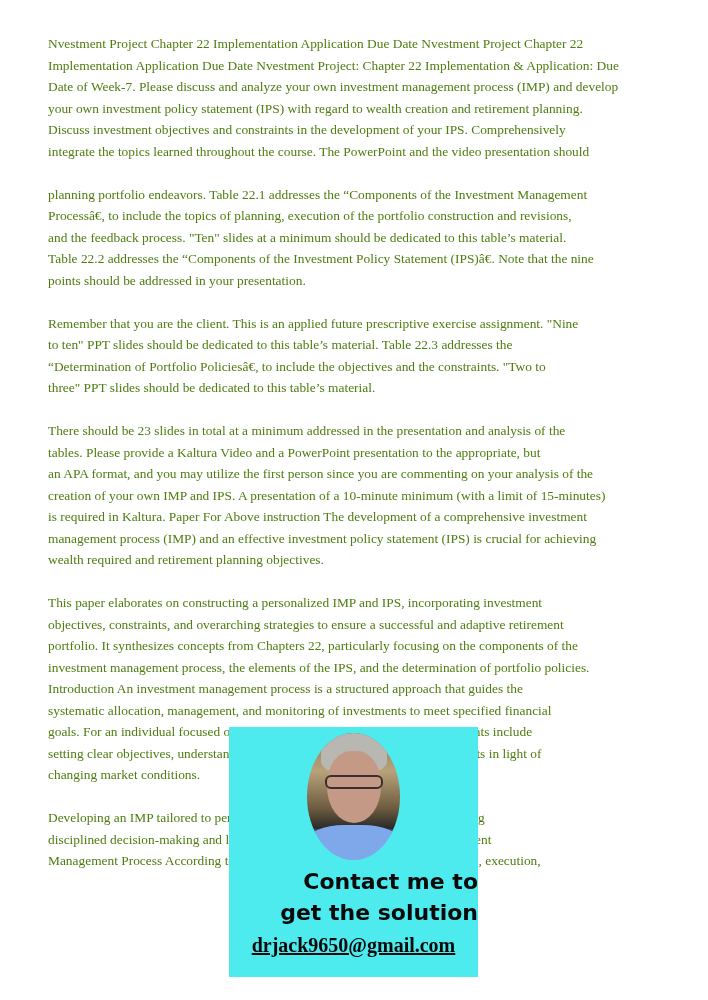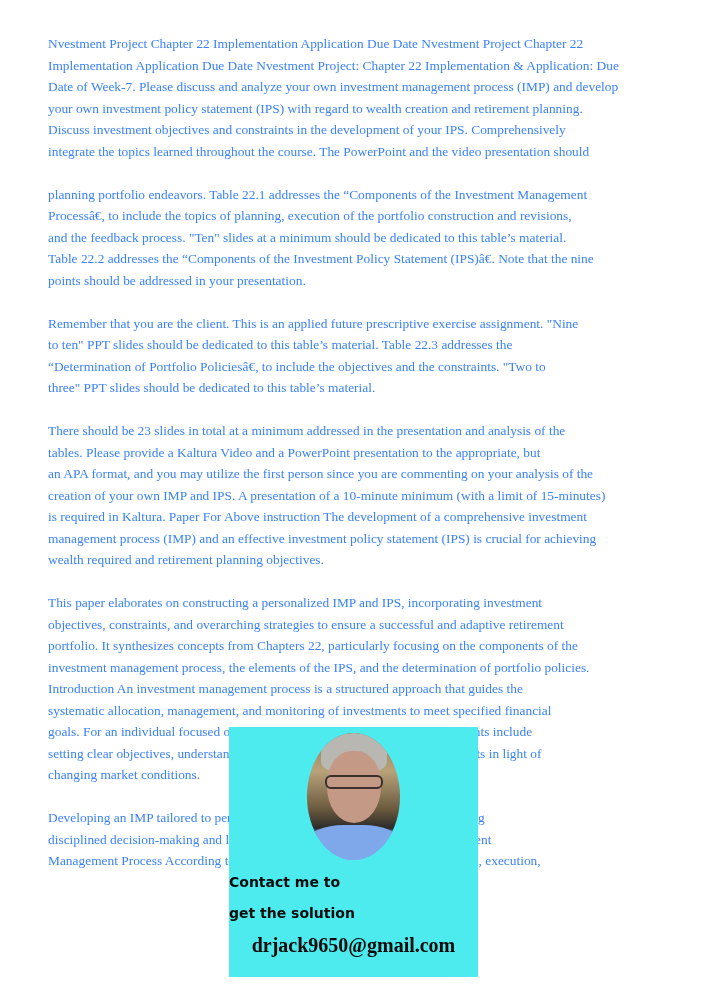--- a/index.html
+++ b/index.html
@@ -1,45 +1,45 @@
 <!DOCTYPE html>
 <html><head>
   <meta charset="utf-8">
   <style>
     html, body { margin: 0; padding: 0; background: #ffffff; }
     body { width: 708px; height: 1000px; position: relative; overflow: hidden; }
     .page {
       position: absolute; left: 48px; top: 33px; width: 620px;
-      font-family: "Liberation Serif", serif; font-size: 13.4px; line-height: 21.5px; color: #3b82f6;
+      font-family: "Liberation Serif", serif; font-size: 13.4px; line-height: 21.5px; color: #4d7c0f;
     }
     .line { white-space: nowrap; height: 21.5px; }
     .para { margin-bottom: 21.5px; }
     .overlay {
       position: absolute; left: 229px; top: 727px; width: 249px; height: 250px;
       background: #4debee;
     }
     .avatar {
       position: absolute; left: 78px; top: 6px; width: 93px; height: 127px;
       border-radius: 50%; overflow: hidden;
       background: linear-gradient(180deg, #8a7a5a 0%, #b8a27a 30%, #6b5a3e 60%, #2a2a2a 75%, #6f9be0 80%, #8fb4ee 100%);
     }
     .avatar .hair { position:absolute; left:14px; top:0px; width:66px; height:40px; border-radius:50% 50% 30% 30%; background:#b9b7b2; }
     .avatar .face { position:absolute; left:20px; top:18px; width:54px; height:72px; border-radius:45% 45% 50% 50%; background:#c49a86; }
     .avatar .glasses { position:absolute; left:18px; top:42px; width:58px; height:14px; border:2px solid #3a2f2a; border-radius:6px; box-sizing:border-box; }
     .avatar .shirt { position:absolute; left:0; top:92px; width:93px; height:40px; background:#7fa8ea; border-radius:40% 40% 0 0; }
     .cta {
-      position: absolute; left: 0; width: 249px; text-align: left;
+      position: absolute; left: 0; width: 249px; text-align: right;
       font-family: "DejaVu Sans", sans-serif; font-weight: bold; color: #0a0a0a;
-      font-size: 14px; line-height: 30px;
+      font-size: 22px; line-height: 30px;
     }
     .cta1 { top: 140px; }
     .cta2 { top: 171px; }
     .email {
       position: absolute; left: 0; top: 203px; width: 249px; text-align: center;
-      font-family: "Liberation Serif", serif; font-weight: bold; color: #0a0a0a; font-size: 20px; line-height: 30px;
+      font-family: "Liberation Serif", serif; font-weight: bold; color: #0a0a0a; font-size: 20px; line-height: 30px; text-decoration: underline;
     }
   </style>
 </head>
 <body>
 
 <div class="page">
   <div class="para">
     <div class="line">Nvestment Project Chapter 22 Implementation Application Due Date Nvestment Project Chapter 22</div>
     <div class="line">Implementation Application Due Date Nvestment Project: Chapter 22 Implementation &amp; Application: Due</div>
     <div class="line">Date of Week-7. Please discuss and analyze your own investment management process (IMP) and develop</div>

